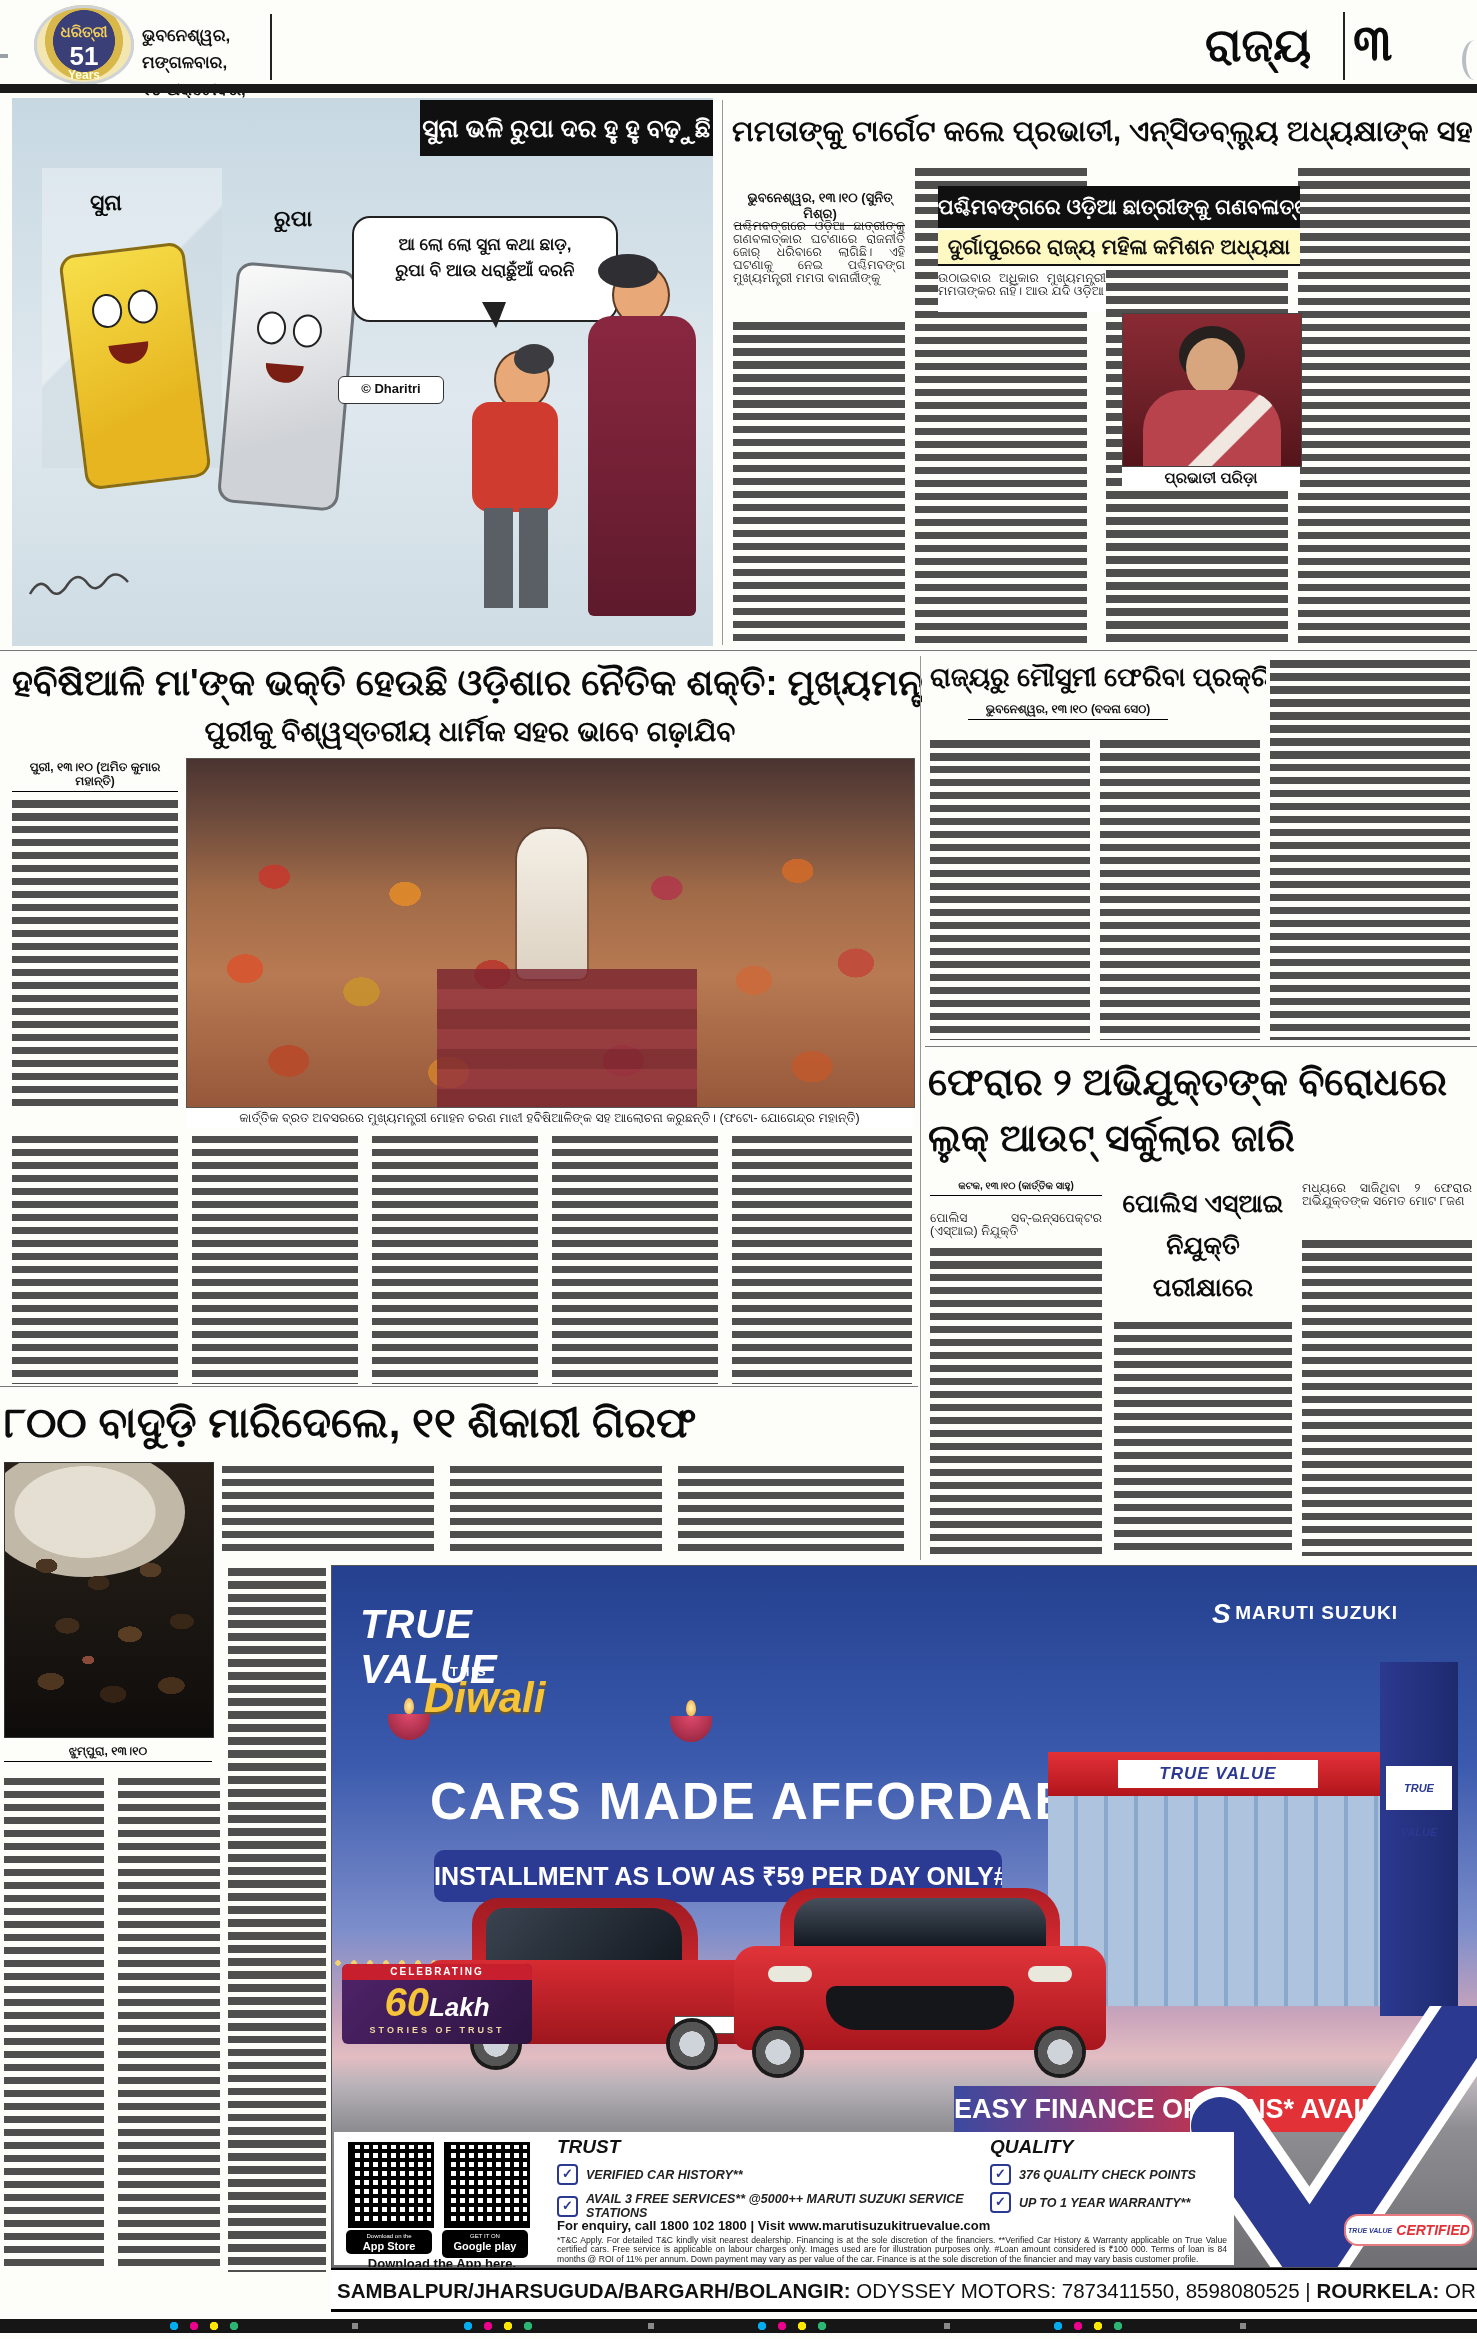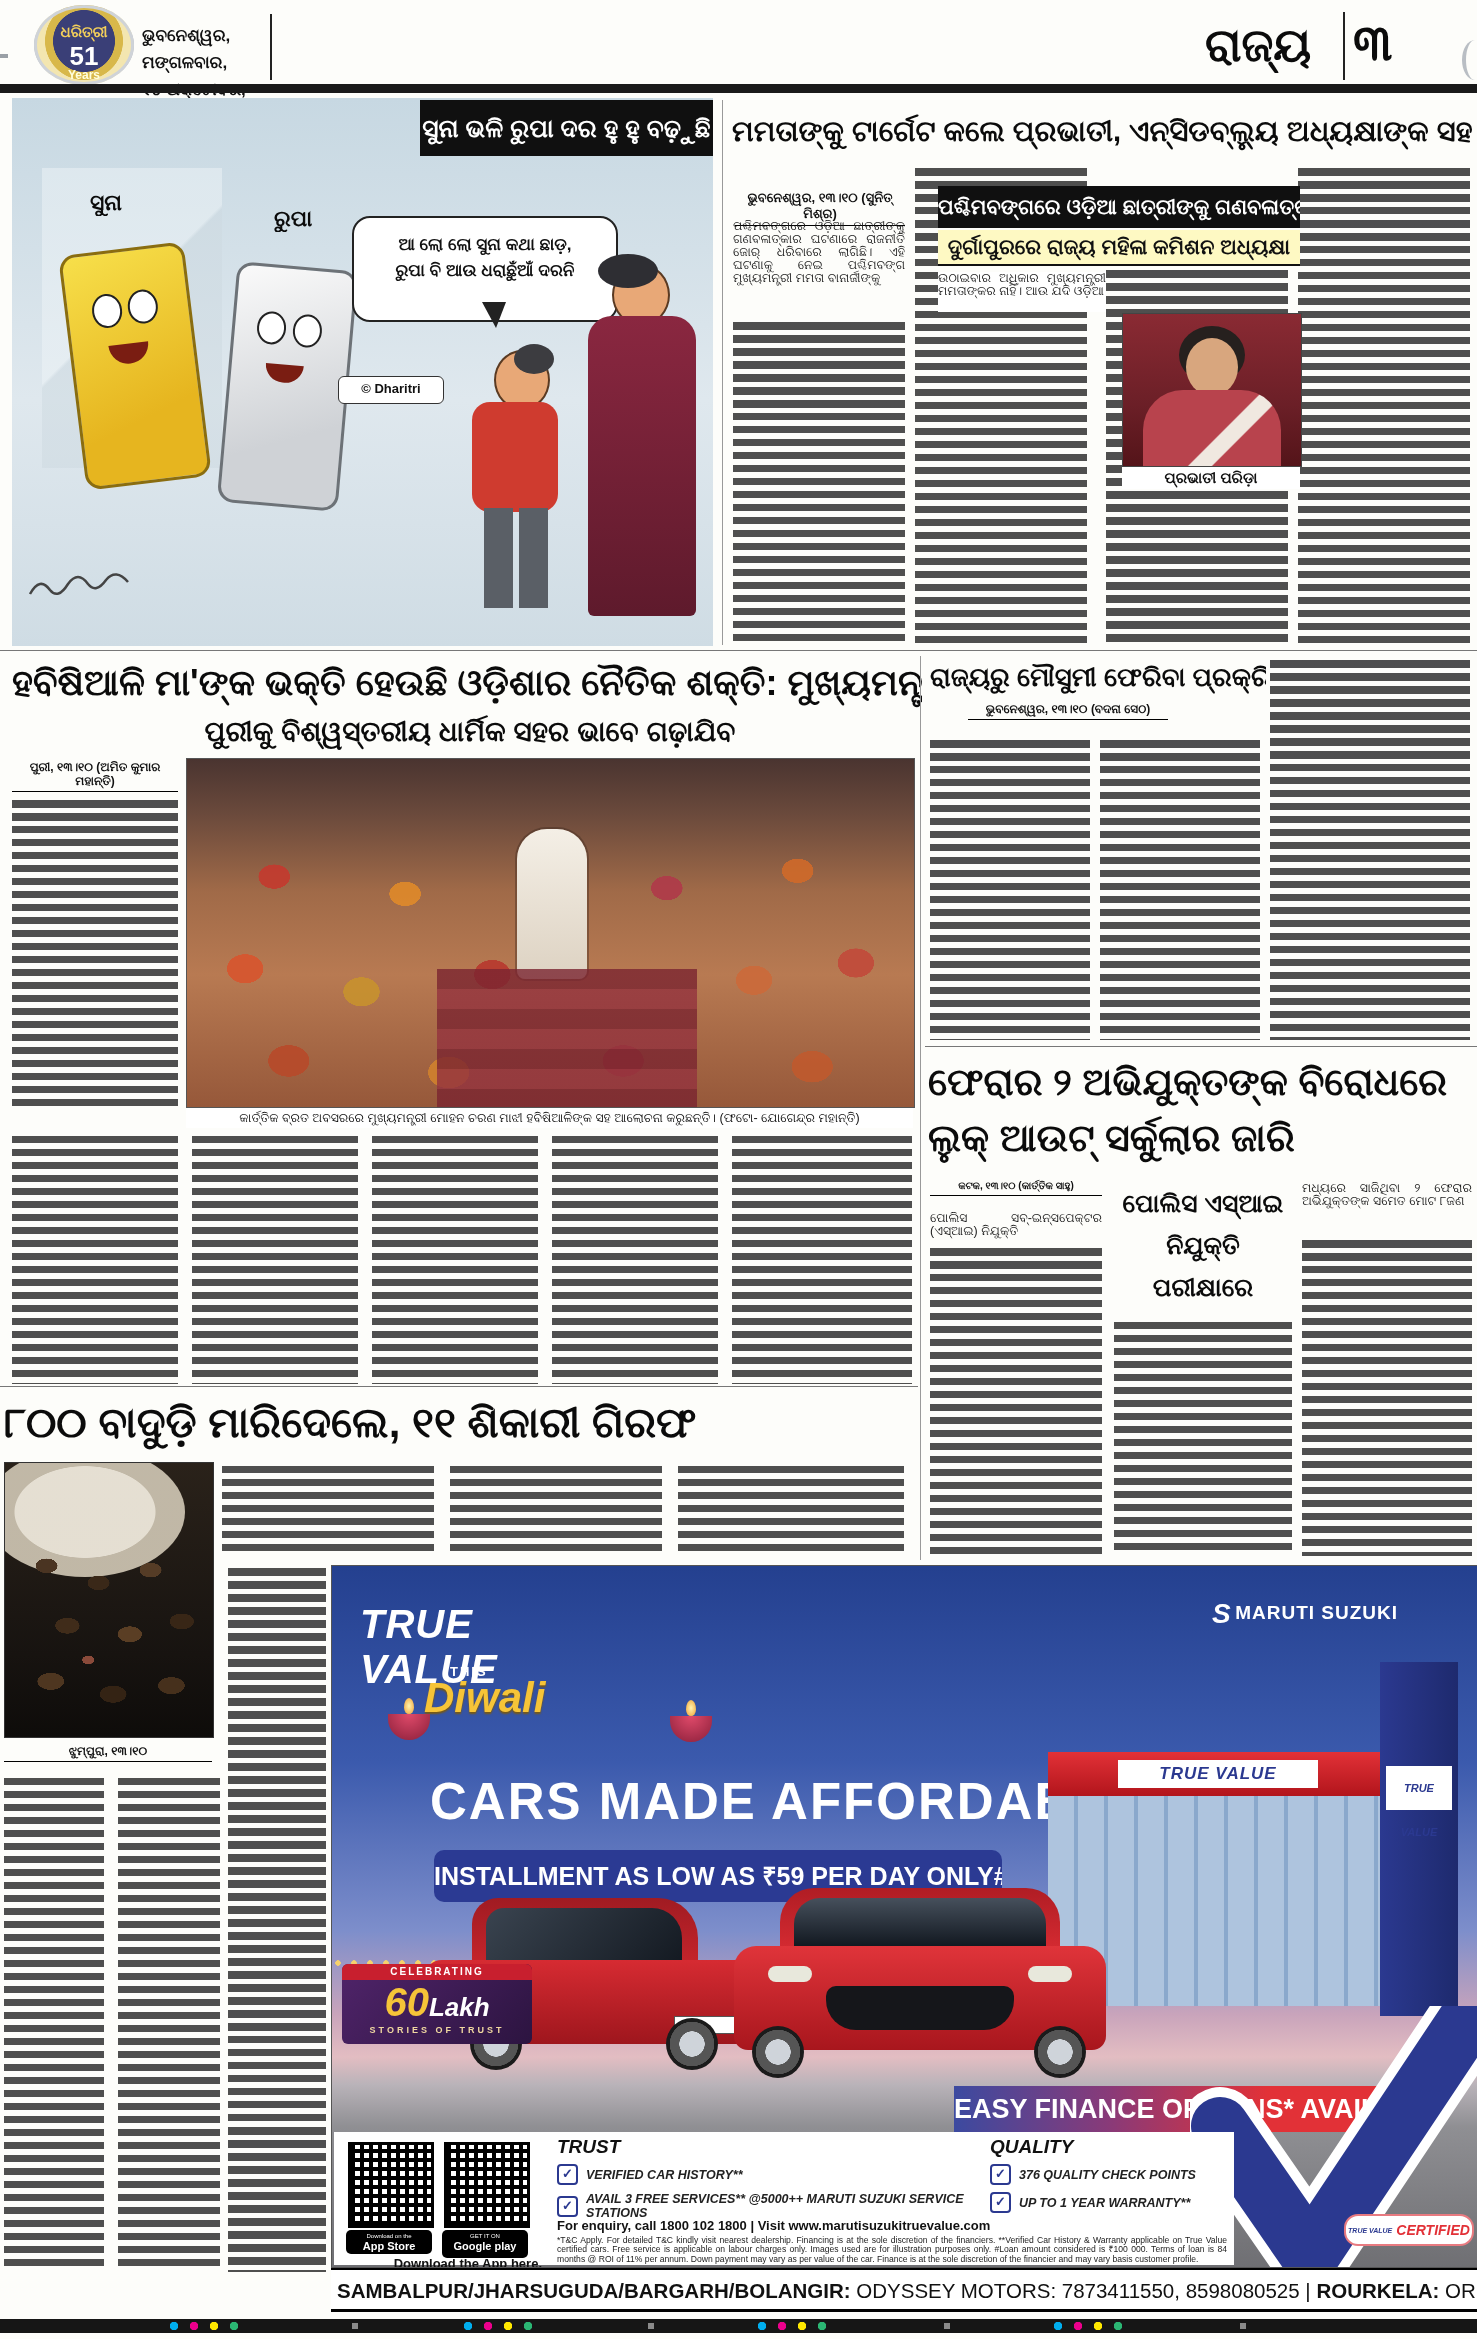--- a/index.html
+++ b/index.html
@@ -258,21 +258,21 @@
     <div class="abs qr" style="left:16px;top:576px;width:80px;height:80px;"></div>
     <div class="abs qr" style="left:112px;top:576px;width:80px;height:80px;"></div>
     <div class="abs badge" style="left:14px;top:664px;width:86px;height:24px;">
       <div style="font-size:6px;line-height:8px;margin-top:2px;">Download on the</div>
       <div style="font-size:11px;font-weight:bold;line-height:12px;">App Store</div>
     </div>
     <div class="abs badge" style="left:110px;top:664px;width:86px;height:28px;">
       <div style="font-size:6px;line-height:8px;margin-top:2px;">GET IT ON</div>
       <div style="font-size:11px;font-weight:bold;line-height:12px;">Google play</div>
     </div>
-    <div class="abs" style="left:10px;top:690px;width:200px;font-size:13px;font-weight:bold;color:#111;text-align:right;">Download the App here.</div>
+    <div class="abs" style="left:10px;top:690px;width:200px;font-size:13px;font-weight:bold;color:#111;text-align:center;">Download the App here.</div>
 
     <div class="abs itl" style="left:225px;top:570px;font-size:19px;font-weight:800;color:#111;">TRUST</div>
     <div class="abs" style="left:225px;top:598px;width:400px;display:flex;gap:8px;align-items:center;">
       <span class="chk">✓</span>
       <span class="itl" style="font-size:12.5px;font-weight:bold;color:#222;">VERIFIED CAR HISTORY**</span>
     </div>
     <div class="abs" style="left:225px;top:626px;width:420px;display:flex;gap:8px;align-items:center;">
       <span class="chk">✓</span>
       <span class="itl" style="font-size:12.5px;font-weight:bold;color:#222;">AVAIL 3 FREE SERVICES** @5000++ MARUTI SUZUKI SERVICE STATIONS</span>
     </div>

